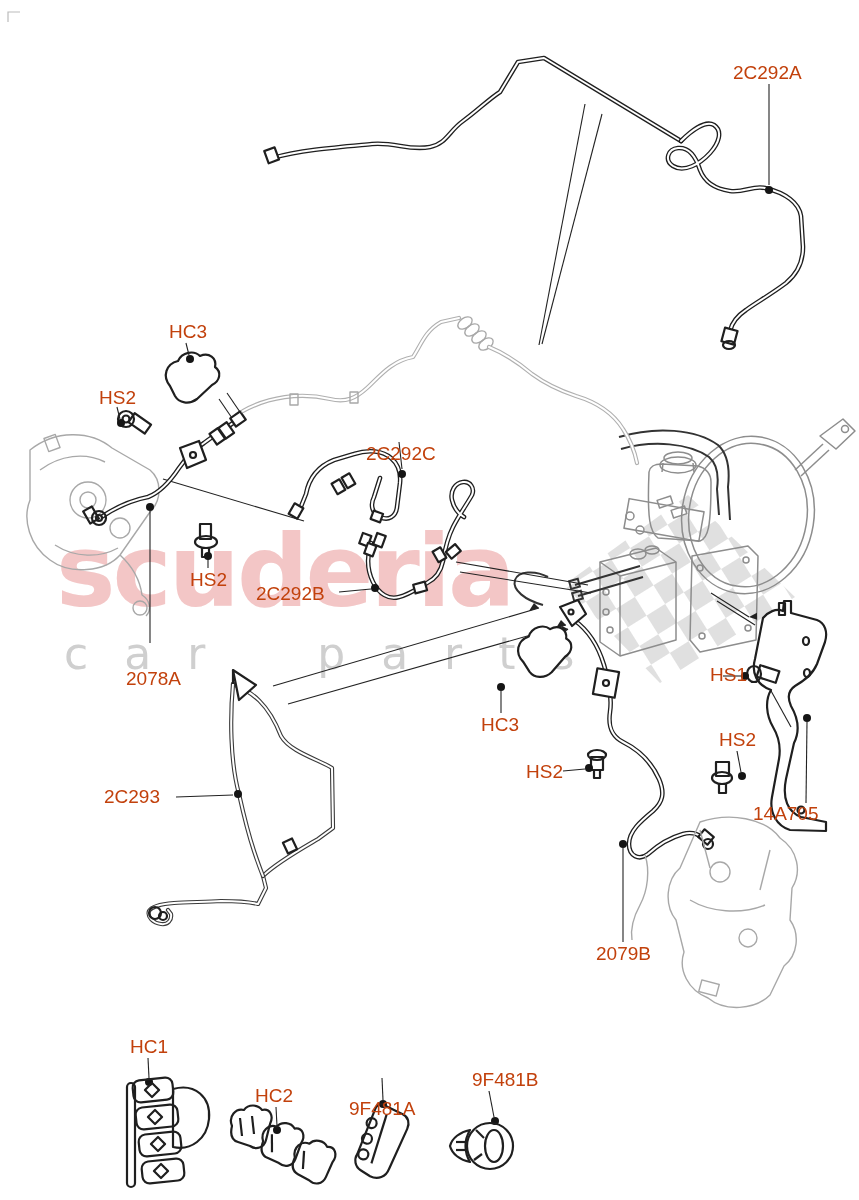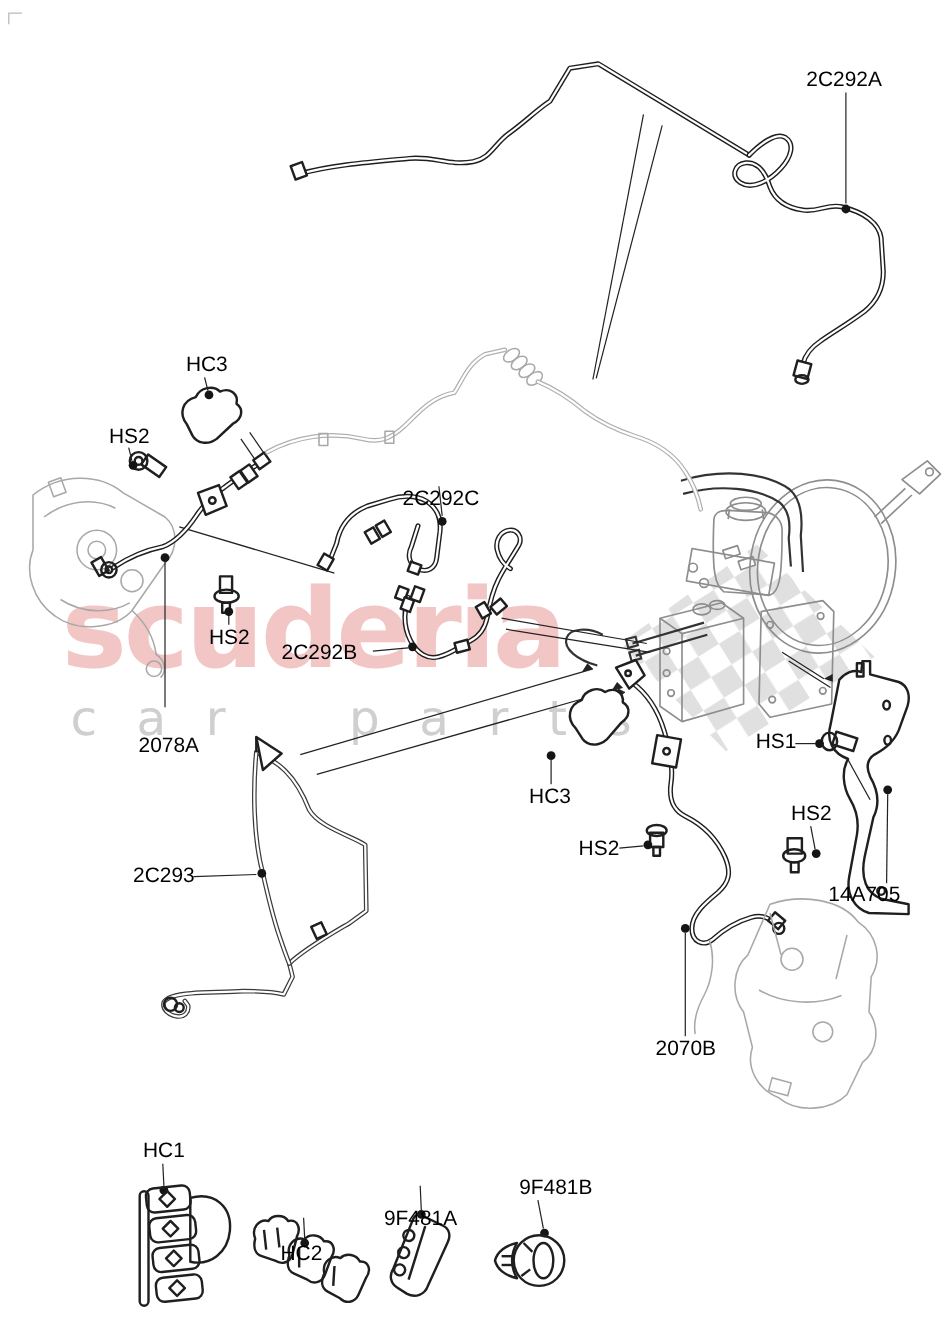--- a/index.html
+++ b/index.html
@@ -4,21 +4,21 @@
 <style>
   html,body { margin:0; padding:0; background:#ffffff; }
   .stage { position:relative; width:859px; height:1200px; background:#ffffff; overflow:hidden;
            font-family:"Liberation Sans", sans-serif; }
   .wm1 { position:absolute; left:56px; top:522px; font:bold 100px "DejaVu Sans", sans-serif;
          letter-spacing:-3px; color:#f3c6c6; line-height:1; z-index:1; user-select:none; }
   .wm2 { position:absolute; left:64px; top:632px; font:44px "DejaVu Sans", sans-serif;
          letter-spacing:36px; word-spacing:26px; color:#cfcfcf; line-height:1; z-index:1; user-select:none; }
   svg.art { position:absolute; left:0; top:0; z-index:2; }
   .lbl { position:absolute; z-index:3; font:19px "Liberation Sans", sans-serif;
-         color:#000000; white-space:nowrap; cursor:pointer; }
+         color:#c2410c; white-space:nowrap; cursor:pointer; }
   
   .po  { fill:none; stroke:#1f1f1f; stroke-width:4.6; stroke-linecap:round; stroke-linejoin:round; }
   .po2 { fill:none; stroke:#b0b0b0; stroke-width:4.2; stroke-linecap:round; stroke-linejoin:round; }
   .po3 { fill:none; stroke:#3a3a3a; stroke-width:4.2; stroke-linecap:round; stroke-linejoin:round; }
   .pi  { fill:none; stroke:#ffffff; stroke-width:2.0; stroke-linecap:round; stroke-linejoin:round; }
   .ln  { fill:none; stroke:#222222; stroke-width:1.1; }
   .blk { fill:none; stroke:#1f1f1f; stroke-width:2.2; stroke-linejoin:round; }
   .blkf{ fill:#ffffff; stroke:#1f1f1f; stroke-width:2.2; stroke-linejoin:round; }
   .sk  { fill:none; stroke:#8d8d8d; stroke-width:1.5; stroke-linejoin:round; }
   .skl { fill:none; stroke:#a8a8a8; stroke-width:1.4; stroke-linejoin:round; }
@@ -328,25 +328,25 @@
     </g>
   </svg>
 
   <div class="lbl" style="left:733px;top:62px">2C292A</div>
   <div class="lbl" style="left:169px;top:321px">HC3</div>
   <div class="lbl" style="left:99px;top:387px">HS2</div>
   <div class="lbl" style="left:366px;top:443px">2C292C</div>
   <div class="lbl" style="left:190px;top:569px">HS2</div>
   <div class="lbl" style="left:256px;top:583px">2C292B</div>
   <div class="lbl" style="left:126px;top:668px">2078A</div>
-  <div class="lbl" style="left:121px;top:786px">2C293</div>
+  <div class="lbl" style="left:104px;top:786px">2C293</div>
   <div class="lbl" style="left:481px;top:714px">HC3</div>
   <div class="lbl" style="left:526px;top:761px">HS2</div>
-  <div class="lbl" style="left:687px;top:664px">HS1</div>
+  <div class="lbl" style="left:710px;top:664px">HS1</div>
   <div class="lbl" style="left:719px;top:729px">HS2</div>
   <div class="lbl" style="left:753px;top:803px">14A705</div>
-  <div class="lbl" style="left:596px;top:943px">2070B</div>
+  <div class="lbl" style="left:596px;top:943px">2079B</div>
   <div class="lbl" style="left:130px;top:1036px">HC1</div>
-  <div class="lbl" style="left:255px;top:1129px">HC2</div>
+  <div class="lbl" style="left:255px;top:1085px">HC2</div>
   <div class="lbl" style="left:349px;top:1098px">9F481A</div>
   <div class="lbl" style="left:472px;top:1069px">9F481B</div>
 
 </div>
 
 </body></html>

